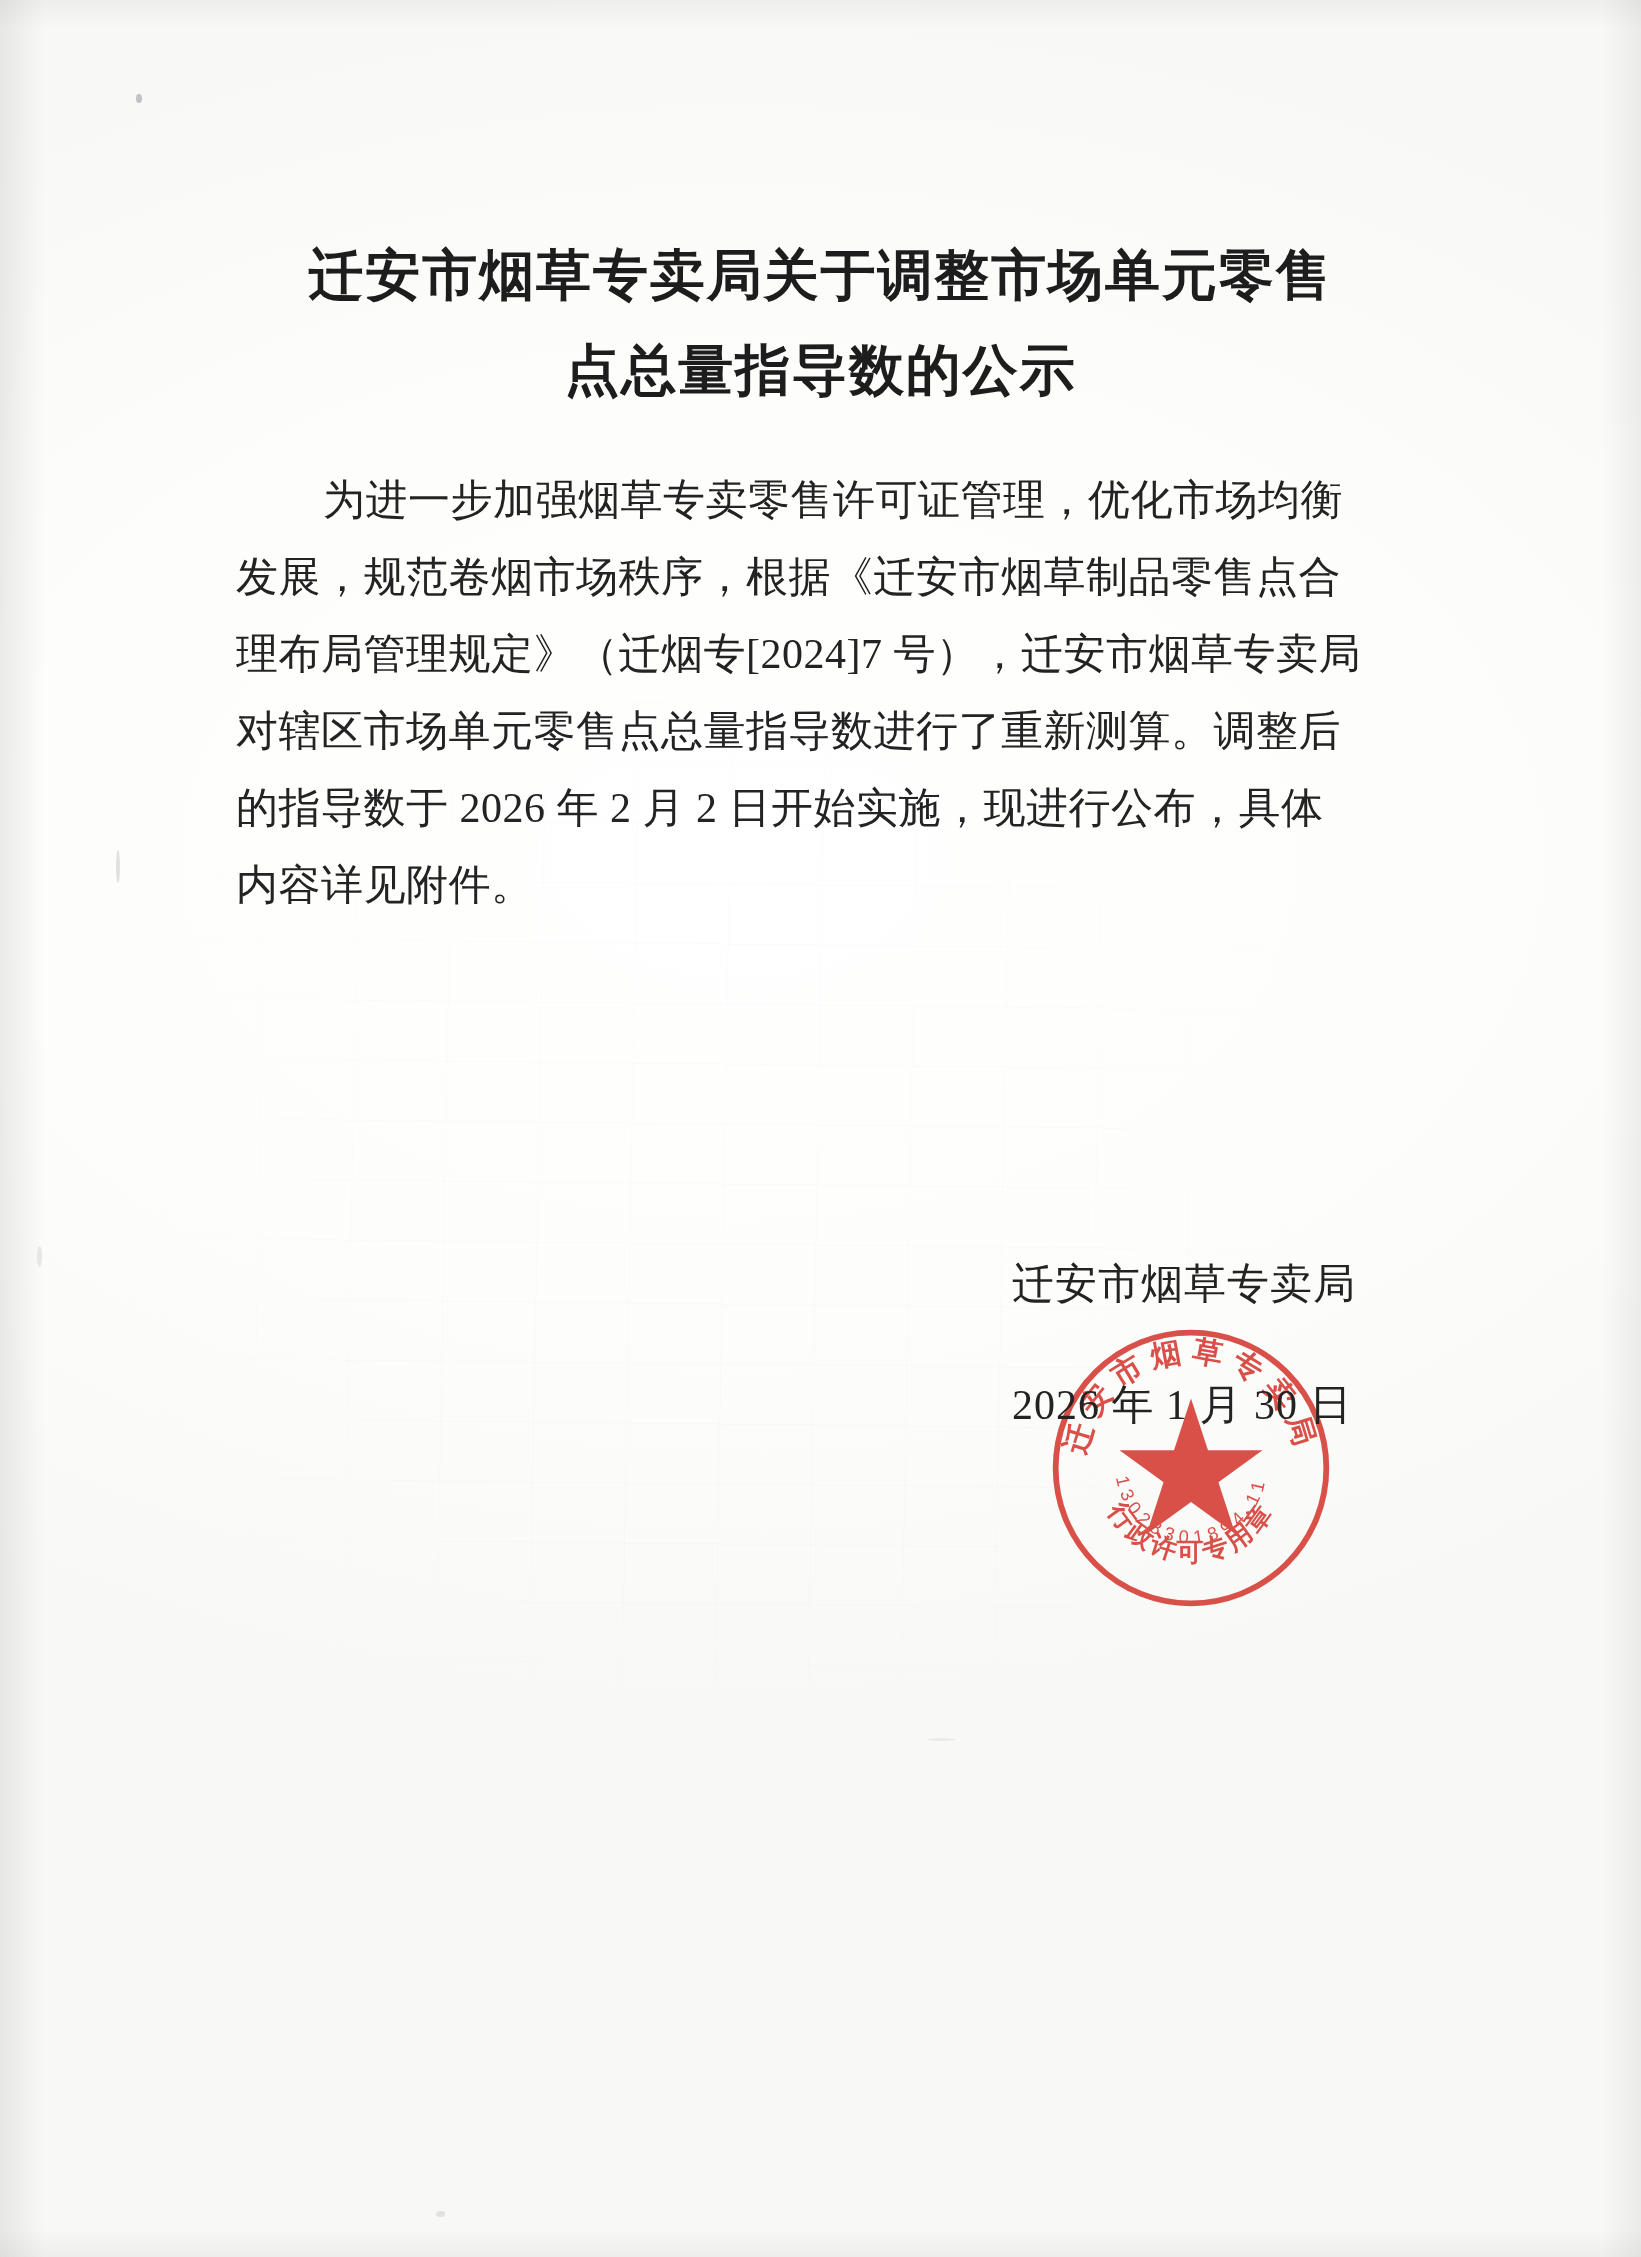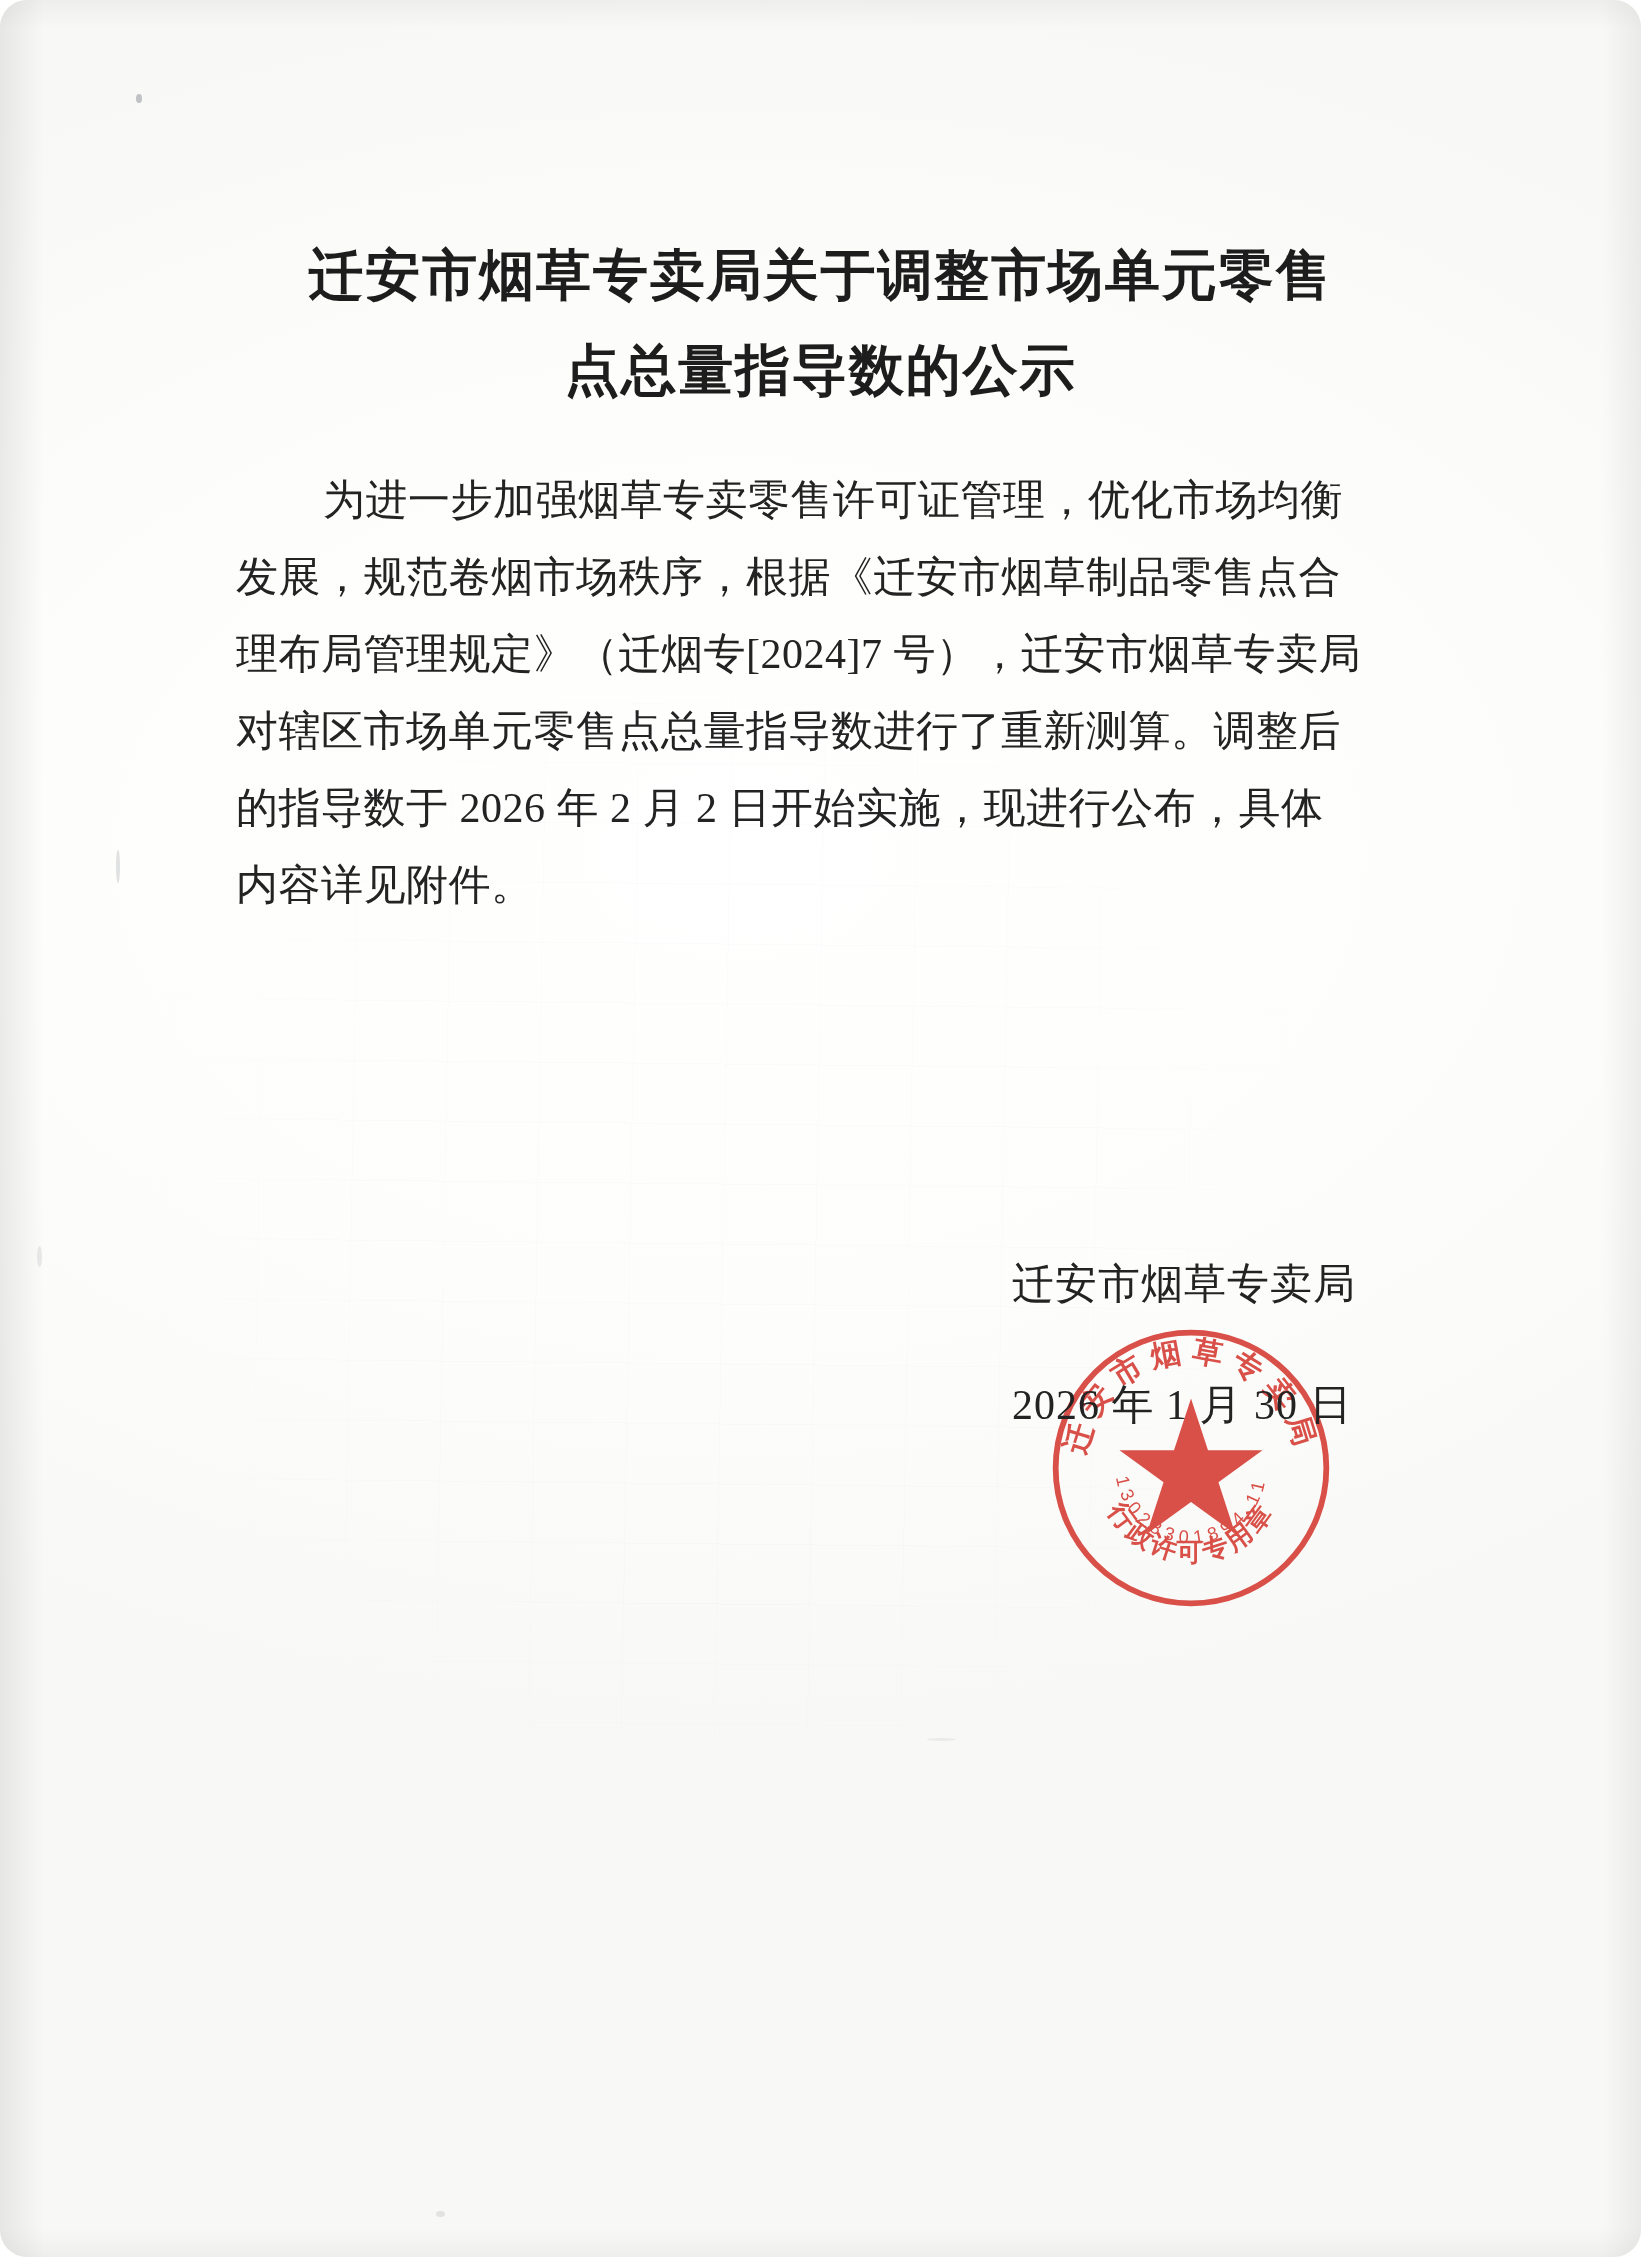--- a/index.html
+++ b/index.html
@@ -9,21 +9,20 @@
   }
   body {
     font-family: "Liberation Serif", "DejaVu Serif", serif;
   }
   .page {
     position: relative;
     width: 1641px;
     height: 2257px;
     background: #fdfdfc;
     overflow: hidden;
-    border-radius: 27px;
   }
   
   .paper-tint {
     position: absolute;
     inset: 0;
     background:
       radial-gradient(ellipse 1352px 869px at 45% 38%, #ffffff 0%, #fdfdfb 55%, #f8f8f6 100%);
     pointer-events: none;
   }
   .bleed {

